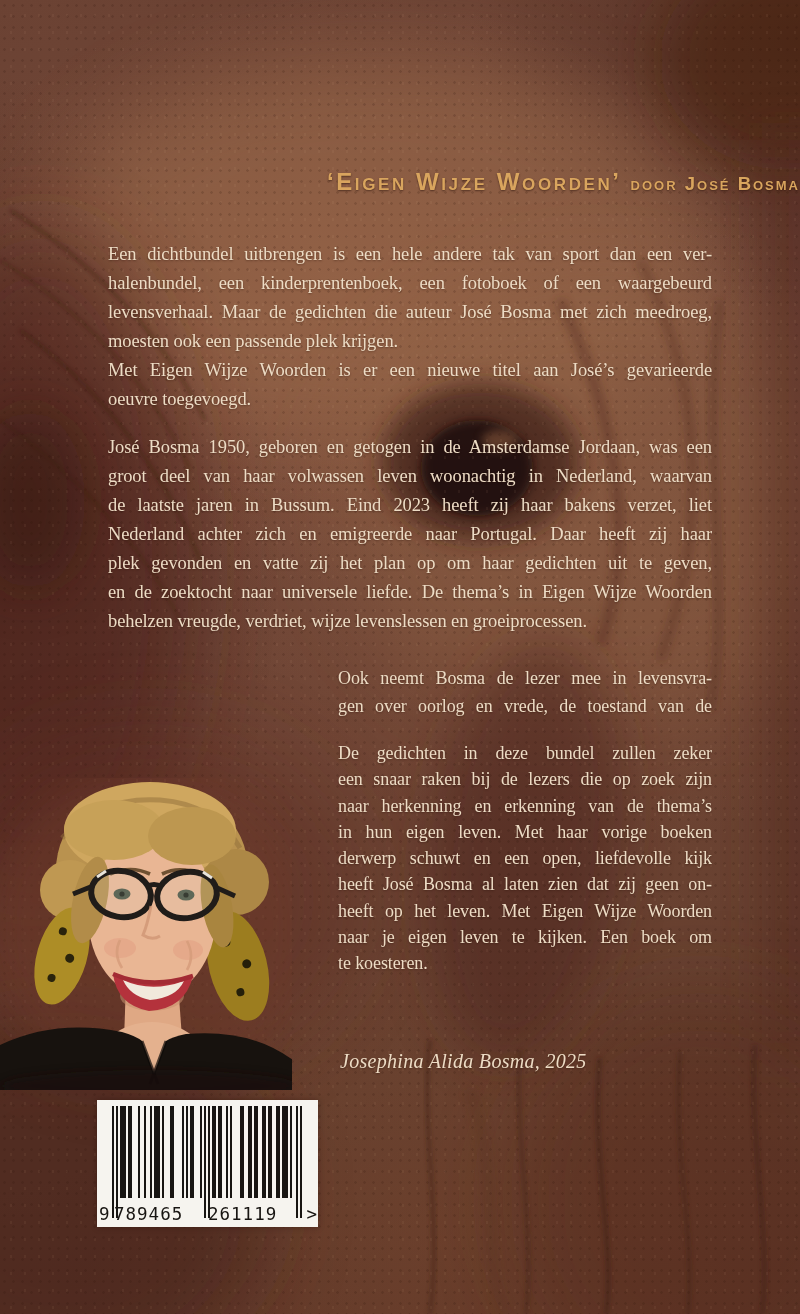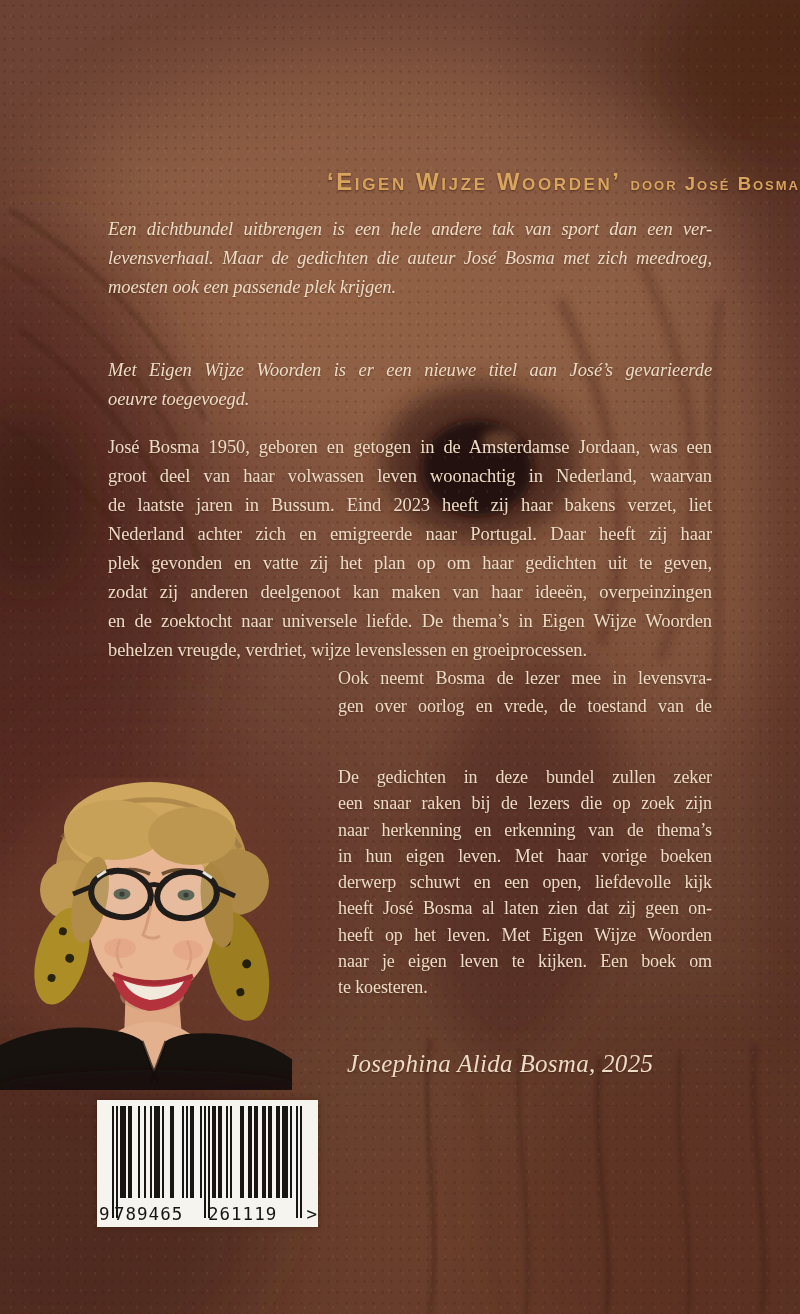--- a/index.html
+++ b/index.html
@@ -45,30 +45,30 @@
   .t-main{font-size:24px;letter-spacing:2.6px;}
   .t-sub{font-size:18.5px;letter-spacing:2px;margin-left:9px;}
   .para{
     position:absolute;z-index:4;color:var(--body_text_cream,#eddcc5);
     font-size:18.5px;letter-spacing:-.1px;
     text-shadow:0 1px 2px rgba(40,15,8,.4);
   }
   .para .line{width:100%;}
   .jline{text-align:justify;text-align-last:justify;}
   .lline{text-align:left;}
-  .p1{left:108px;top:215px;width:604px;line-height:29px;font-style:italic;}
-  .p2{left:108px;top:356px;width:604px;line-height:29px;font-style:italic;}
+  .p1{left:108px;top:240px;width:604px;line-height:29px;}
+  .p2{left:108px;top:356px;width:604px;line-height:29px;}
   .p3{left:108px;top:433px;width:604px;line-height:29px;}
   .ind{left:338px;width:374px;font-size:18px;}
   .p4{top:664px;line-height:28px;}
-  .p5{top:764px;line-height:26.3px;}
+  .p5{top:740px;line-height:26.3px;}
   .signature{
     position:absolute;left:340px;top:1050px;z-index:4;
-    color:var(--body_text_cream,#eddcc5);font-style:italic;font-size:25px;
-    letter-spacing:.3px;text-shadow:0 1px 2px rgba(40,15,8,.4);margin-left:7px;
+    color:var(--body_text_cream,#eddcc5);font-style:italic;font-size:20px;
+    letter-spacing:.3px;text-shadow:0 1px 2px rgba(40,15,8,.4);
   }
   .photo{position:absolute;left:0;top:778px;width:292px;height:312px;z-index:3;}
   .barcode{
     position:absolute;left:97px;top:1100px;width:221px;height:127px;z-index:5;
     background:var(--barcode_background,#f6f4ef);
     box-shadow:0 0 6px rgba(30,10,5,.35);
   }
   .bc-bars{position:absolute;left:15px;top:6px;}
   .bc-digits{
     position:absolute;left:0;bottom:2px;width:100%;height:24px;z-index:2;
@@ -137,34 +137,34 @@
   </svg>
 
   <div class="grain"></div>
 
   <header class="title">
     <span class="t-main">‘Eigen Wijze Woorden’</span><span class="t-sub">door José Bosma</span>
   </header>
 
   <section class="para p1">
       <div class="line jline">Een dichtbundel uitbrengen is een hele andere tak van sport dan een ver-</div>
+      <div class="line jline">halenbundel, een kinderprentenboek, een fotoboek of een waargebeurd</div>
       <div class="line jline">levensverhaal. Maar de gedichten die auteur José Bosma met zich meedroeg,</div>
       <div class="line lline">moesten ook een passende plek krijgen.</div>
     </section>
   <section class="para p2">
       <div class="line jline">Met Eigen Wijze Woorden is er een nieuwe titel aan José’s gevarieerde</div>
       <div class="line lline">oeuvre toegevoegd.</div>
     </section>
   <section class="para p3">
       <div class="line jline">José Bosma 1950, geboren en getogen in de Amsterdamse Jordaan, was een</div>
       <div class="line jline">groot deel van haar volwassen leven woonachtig in Nederland, waarvan</div>
       <div class="line jline">de laatste jaren in Bussum. Eind 2023 heeft zij haar bakens verzet, liet</div>
       <div class="line jline">Nederland achter zich en emigreerde naar Portugal. Daar heeft zij haar</div>
       <div class="line jline">plek gevonden en vatte zij het plan op om haar gedichten uit te geven,</div>
-      <div class="line jline">zodat zij anderen deelgenoot kan maken van haar ideeën, overpeinzingen</div>
       <div class="line jline">en de zoektocht naar universele liefde. De thema’s in Eigen Wijze Woorden</div>
       <div class="line lline">behelzen vreugde, verdriet, wijze levenslessen en groeiprocessen.</div>
     </section>
   <section class="para ind p4">
       <div class="line jline">Ook neemt Bosma de lezer mee in levensvra-</div>
       <div class="line jline">gen over oorlog en vrede, de toestand van de</div>
     </section>
   <section class="para ind p5">
       <div class="line jline">De gedichten in deze bundel zullen zeker</div>
       <div class="line jline">een snaar raken bij de lezers die op zoek zijn</div>

